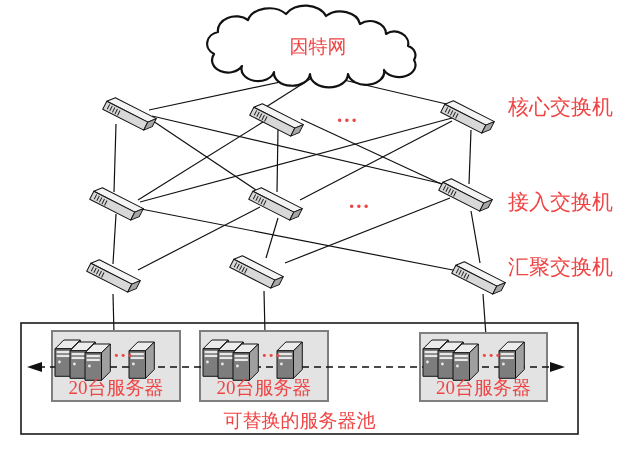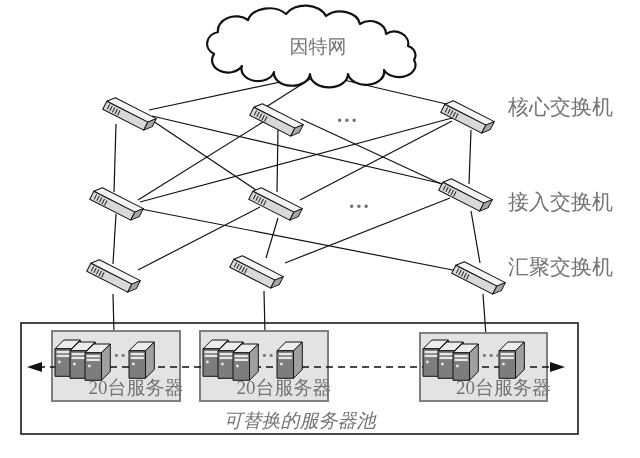--- a/index.html
+++ b/index.html
@@ -1,28 +1,28 @@
 <!DOCTYPE html>
 <html><head>
 <meta charset="utf-8">
 <style>
   html,body{margin:0;padding:0;background:#ffffff;}
   .stage{
     position:relative;width:640px;height:458px;background:#ffffff;
-    font-family:"Liberation Serif","DejaVu Serif",serif;color:#737373;
+    font-family:"Liberation Serif","DejaVu Serif",serif;color:#ef4444;
     overflow:hidden;
   }
   .stage svg{position:absolute;left:0;top:0;}
   .lbl{position:absolute;line-height:1;white-space:nowrap;}
   .cloud-lbl{font-size:19px;width:100px;text-align:center;}
   .row-lbl{font-size:21px;text-align:right;}
   .dots{font-weight:bold;letter-spacing:2px;}
   .dots-row{font-size:21px;}
   .dots-grp{font-size:19px;}
-  .grp-lbl{font-size:19px;text-align:center;padding-left:20px;}
+  .grp-lbl{font-size:19px;text-align:center;}
   .pool-lbl{font-size:19px;text-align:center;}
 </style>
 </head>
 <body>
 
 <div class="stage">
 
   <svg width="640" height="458" viewBox="0 0 640 458">
     <defs>
       <g id="sw3d">
@@ -138,14 +138,14 @@
   <div class="lbl dots dots-row" style="left:349px;top:191px;">...</div>
 
   <div class="lbl dots dots-grp" style="left:114px;top:341px;">...</div>
   <div class="lbl dots dots-grp" style="left:262px;top:341px;">...</div>
   <div class="lbl dots dots-grp" style="left:482px;top:341px;">...</div>
 
   <div class="lbl grp-lbl" style="left:52px;top:378px;width:128px;">20台服务器</div>
   <div class="lbl grp-lbl" style="left:200px;top:378px;width:128px;">20台服务器</div>
   <div class="lbl grp-lbl" style="left:420px;top:378px;width:127px;">20台服务器</div>
 
-  <div class="lbl pool-lbl" style="left:21px;top:411px;width:557px;font-style:italic;">可替换的服务器池</div>
+  <div class="lbl pool-lbl" style="left:21px;top:411px;width:557px;">可替换的服务器池</div>
 </div>
 
 </body></html>

